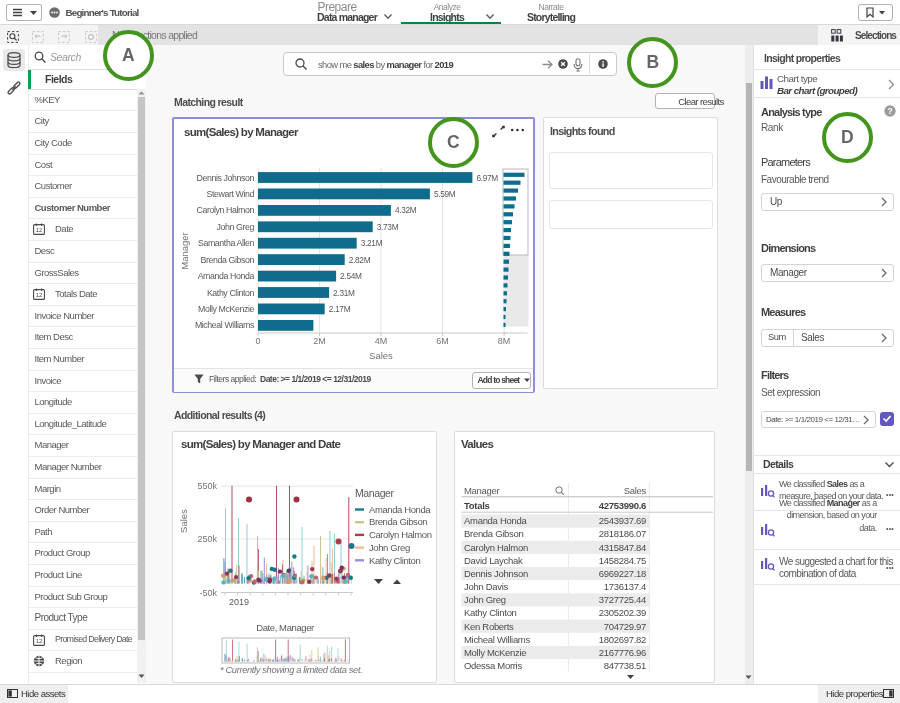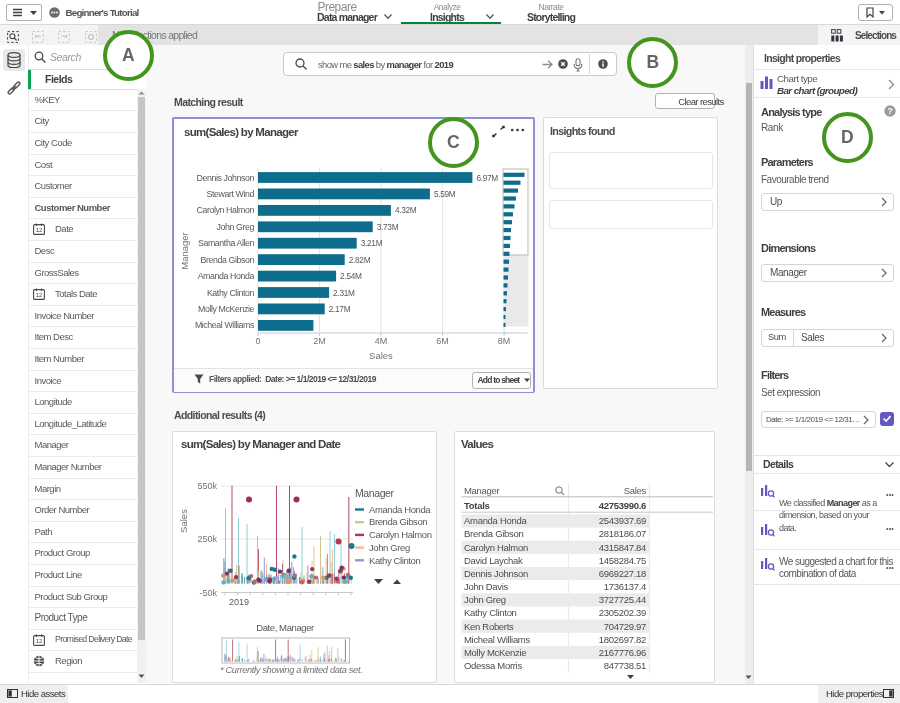--- a/index.html
+++ b/index.html
@@ -288,21 +288,21 @@
       <rect x="329.5" y="154.1" width="3" height="4.2" fill="#0e6d8c"></rect>
       <rect x="329.5" y="162.0" width="2.5" height="4.2" fill="#0e6d8c"></rect>
       <rect x="329.5" y="169.9" width="2" height="4.2" fill="#0e6d8c"></rect>
       <rect x="329.5" y="177.8" width="2" height="4.2" fill="#0e6d8c"></rect>
       <path d="M329.5 188h24" stroke="#c9c9c9" stroke-width="1"></path>
     </svg>
 <div style="position:absolute;left:174px;top:368px;width:359px;height:23px;background:#fbfbfb;border-top:1px solid #e3e3e3;"></div>
 <svg class="abs" style="left:194px;top:374px;" width="10" height="10">
 <path d="M0.5 0.5h9L6.2 5v4.5L3.8 8V5z" fill="#4a4a4a"></path>
 </svg>
-<div style="position:absolute;left:209px;top:379.5px;font-size:8.5px;color:#595959;font-weight:bold;line-height:8.5px;margin-top:-4.25px;letter-spacing:-0.5px;white-space:nowrap;">Filters applied:&nbsp; <b style="color:#4c4c4c">Date: &gt;= 1/1/2019 &lt;= 12/31/2019</b></div>
+<div style="position:absolute;left:209px;top:379.5px;font-size:8.5px;color:#595959;font-weight:normal;line-height:8.5px;margin-top:-4.25px;letter-spacing:-0.5px;white-space:nowrap;">Filters applied:&nbsp; <b style="color:#4c4c4c">Date: &gt;= 1/1/2019 &lt;= 12/31/2019</b></div>
 <div style="position:absolute;left:472px;top:371.5px;width:59px;height:17px;background:#fff;border:1px solid #b3b3b3;border-radius:3px;box-sizing:border-box;"></div>
 <div style="position:absolute;left:477.5px;top:380px;font-size:8.5px;color:#404040;font-weight:bold;line-height:8.5px;margin-top:-4.25px;letter-spacing:-0.8px;white-space:nowrap;">Add to sheet</div>
 <svg class="abs" style="left:522.5px;top:377px;" width="8" height="7">
       <path d="M1 1.5l3 3.5 3-3.5z" fill="#404040"></path>
     </svg>
 <div style="position:absolute;left:543px;top:117px;width:175px;height:272px;background:#fff;border:1px solid #dcdcdc;border-radius:2px;box-sizing:border-box;"></div>
 <div style="position:absolute;left:550px;top:131px;font-size:10.8px;color:#4c4c4c;font-weight:bold;line-height:10.8px;margin-top:-5.4px;letter-spacing:-0.7px;white-space:nowrap;">Insights found</div>
 <div style="position:absolute;left:549px;top:151.5px;width:164px;height:37.5px;background:#fff;border:1px solid #e6e6e6;border-radius:3px;box-sizing:border-box;"></div>
 <div style="position:absolute;left:549px;top:199.5px;width:164px;height:29px;background:#fff;border:1px solid #e6e6e6;border-radius:3px;box-sizing:border-box;"></div>
 <div style="position:absolute;left:172px;top:431px;width:265px;height:252px;background:#fff;border:1px solid #dcdcdc;border-radius:2px;box-sizing:border-box;"></div>
@@ -767,21 +767,21 @@
 <svg class="abs" style="left:888px;top:79px;" width="7" height="11">
       <path d="M1 1l4.5 4.5L1 10" stroke="#8c8c8c" stroke-width="1.3" fill="none"></path>
     </svg>
 <div style="position:absolute;left:753px;top:97px;width:147px;height:1px;background:#e6e6e6;"></div>
 <div style="position:absolute;left:761px;top:112px;font-size:11px;color:#404040;font-weight:bold;line-height:11px;margin-top:-5.5px;letter-spacing:-0.8px;white-space:nowrap;">Analysis type</div>
 <svg class="abs" style="left:884px;top:105px;" width="12" height="12">
 <circle cx="6" cy="6" r="5.7" fill="#9b9b9b"></circle>
 <text x="6" y="8.8" font-size="8.5" fill="#fff" text-anchor="middle" font-family="Liberation Sans" font-weight="bold">?</text>
 </svg>
 <div style="position:absolute;left:761px;top:128px;font-size:10px;color:#595959;font-weight:normal;line-height:10px;margin-top:-5.0px;letter-spacing:-0.4px;white-space:nowrap;">Rank</div>
-<div style="position:absolute;left:761px;top:162px;font-size:11px;color:#404040;font-weight:bold;line-height:11px;margin-top:-5.5px;letter-spacing:-0.8px;white-space:nowrap;">Parameters</div>
+<div style="position:absolute;left:761px;top:162px;font-size:11px;color:#404040;font-weight:normal;line-height:11px;margin-top:-5.5px;letter-spacing:-0.8px;white-space:nowrap;">Parameters</div>
 <div style="position:absolute;left:761px;top:179.5px;font-size:10px;color:#595959;font-weight:normal;line-height:10px;margin-top:-5.0px;letter-spacing:-0.5px;white-space:nowrap;">Favourable trend</div>
 <div style="position:absolute;left:761px;top:193px;width:133px;height:18px;background:#fff;border:1px solid #d4d4d4;border-radius:3px;box-sizing:border-box;"></div>
     <div style="position:absolute;left:770px;top:202.0px;font-size:10px;color:#4c4c4c;font-weight:normal;line-height:10px;margin-top:-5.0px;letter-spacing:-0.4px;white-space:nowrap;">Up</div>
     <svg class="abs" style="left:881px;top:197.0px;" width="7" height="10">
       <path d="M1 1l4 4-4 4" stroke="#6b6b6b" stroke-width="1.3" fill="none"></path>
     </svg>
 <div style="position:absolute;left:761px;top:248px;font-size:11px;color:#404040;font-weight:bold;line-height:11px;margin-top:-5.5px;letter-spacing:-0.8px;white-space:nowrap;">Dimensions</div>
 <div style="position:absolute;left:761px;top:264px;width:133px;height:18px;background:#fff;border:1px solid #d4d4d4;border-radius:3px;box-sizing:border-box;"></div>
     <div style="position:absolute;left:770px;top:273.0px;font-size:10px;color:#4c4c4c;font-weight:normal;line-height:10px;margin-top:-5.0px;letter-spacing:-0.4px;white-space:nowrap;">Manager</div>
     <svg class="abs" style="left:881px;top:268.0px;" width="7" height="10">
@@ -813,31 +813,32 @@
     </svg>
 <div style="position:absolute;left:753px;top:472.5px;width:147px;height:1px;background:#e6e6e6;"></div>
 <svg class="abs" style="left:760px;top:484px;" width="15" height="15">
 <g fill="#6258c0">
         <rect x="1" y="4" width="2.2" height="8"></rect>
         <rect x="5" y="1" width="2.2" height="11"></rect>
       </g>
 <circle cx="11" cy="9.5" r="2.6" fill="none" stroke="#6258c0" stroke-width="1.3"></circle>
 <path d="M12.8 11.6l1.8 1.8" stroke="#6258c0" stroke-width="1.3"></path>
 </svg>
+<div class="abs nw" style="left:779px;top:478px;font-size:9px;line-height:12.3px;letter-spacing:-0.55px;color:#595959;">We classified <b style="color:#404040">Sales</b> as a<br>measure, based on your data.</div>
 <div class="abs" style="left:886px;top:491px;font-size:7px;color:#595959;letter-spacing:0.2px;">•••</div>
 <div style="position:absolute;left:753px;top:509.5px;width:147px;height:1px;background:#e6e6e6;"></div>
 <svg class="abs" style="left:760px;top:523px;" width="15" height="15">
 <g fill="#6258c0">
         <rect x="1" y="4" width="2.2" height="8"></rect>
         <rect x="5" y="1" width="2.2" height="11"></rect>
       </g>
 <circle cx="11" cy="9.5" r="2.6" fill="none" stroke="#6258c0" stroke-width="1.3"></circle>
 <path d="M12.8 11.6l1.8 1.8" stroke="#6258c0" stroke-width="1.3"></path>
 </svg>
-<div class="abs nw" style="left:779px;top:497px;font-size:9px;line-height:12.3px;letter-spacing:-0.55px;color:#595959;">We classified <b style="color:#404040">Manager</b> as a<br>dimension, based on your<br>data.</div>
+<div class="abs nw" style="left:779px;top:497px;font-size:9px;line-height:12.3px;letter-spacing:-0.55px;color:#595959;text-align:right;">We classified <b style="color:#404040">Manager</b> as a<br>dimension, based on your<br>data.</div>
 <div class="abs" style="left:886px;top:525px;font-size:7px;color:#595959;letter-spacing:0.2px;">•••</div>
 <div style="position:absolute;left:753px;top:548.5px;width:147px;height:1px;background:#e6e6e6;"></div>
 <svg class="abs" style="left:760px;top:557px;" width="15" height="15">
 <g fill="#6258c0">
         <rect x="1" y="4" width="2.2" height="8"></rect>
         <rect x="5" y="1" width="2.2" height="11"></rect>
       </g>
 <circle cx="11" cy="9.5" r="2.6" fill="none" stroke="#6258c0" stroke-width="1.3"></circle>
 <path d="M12.8 11.6l1.8 1.8" stroke="#6258c0" stroke-width="1.3"></path>
 </svg>

